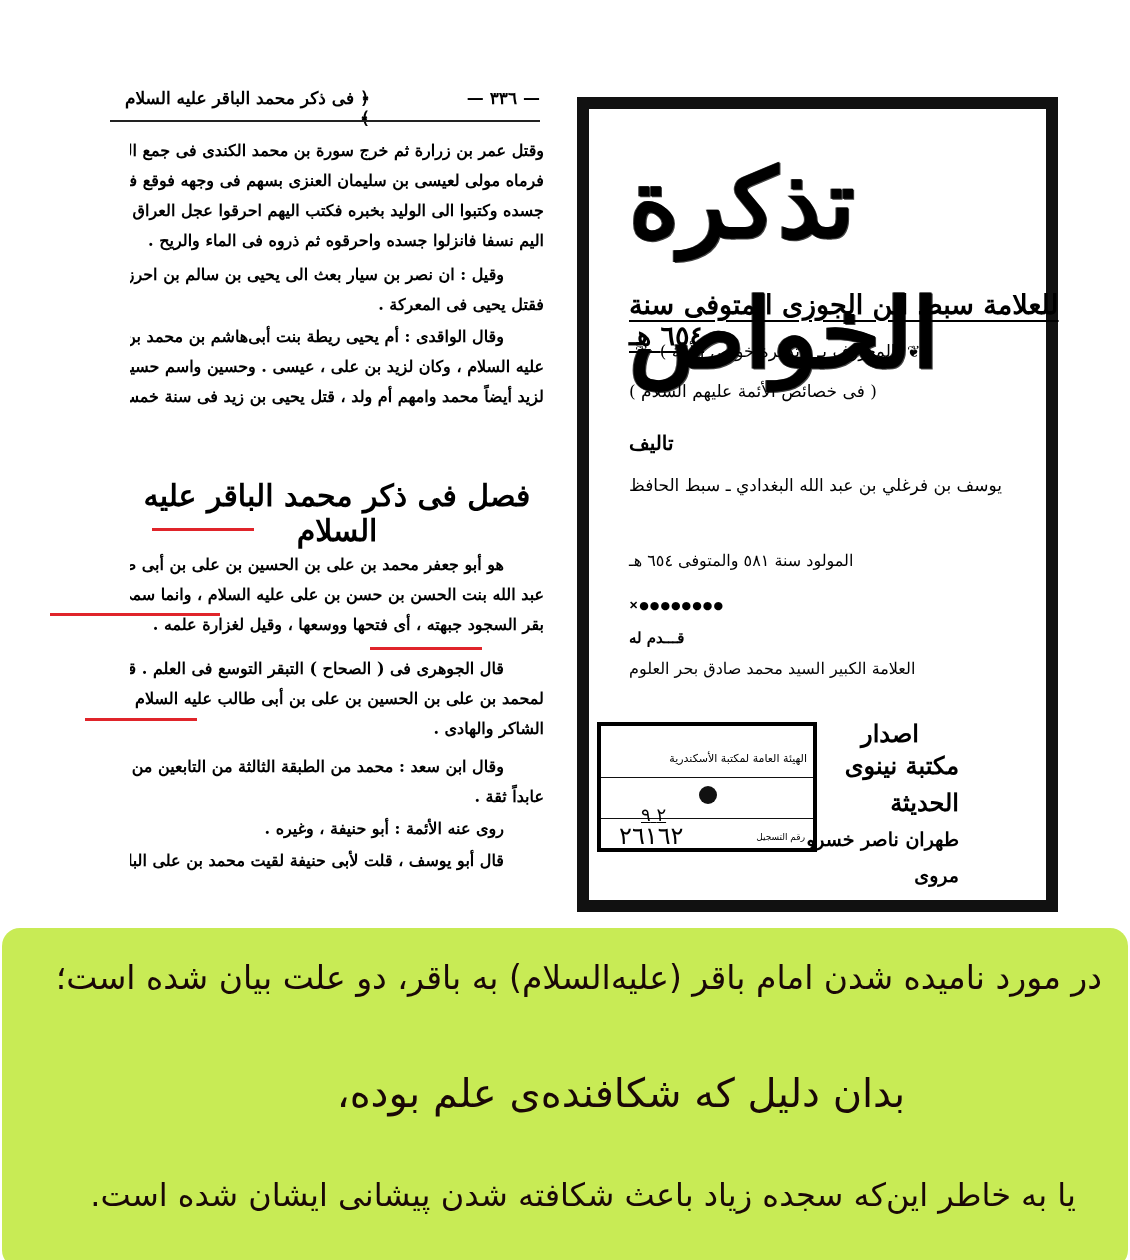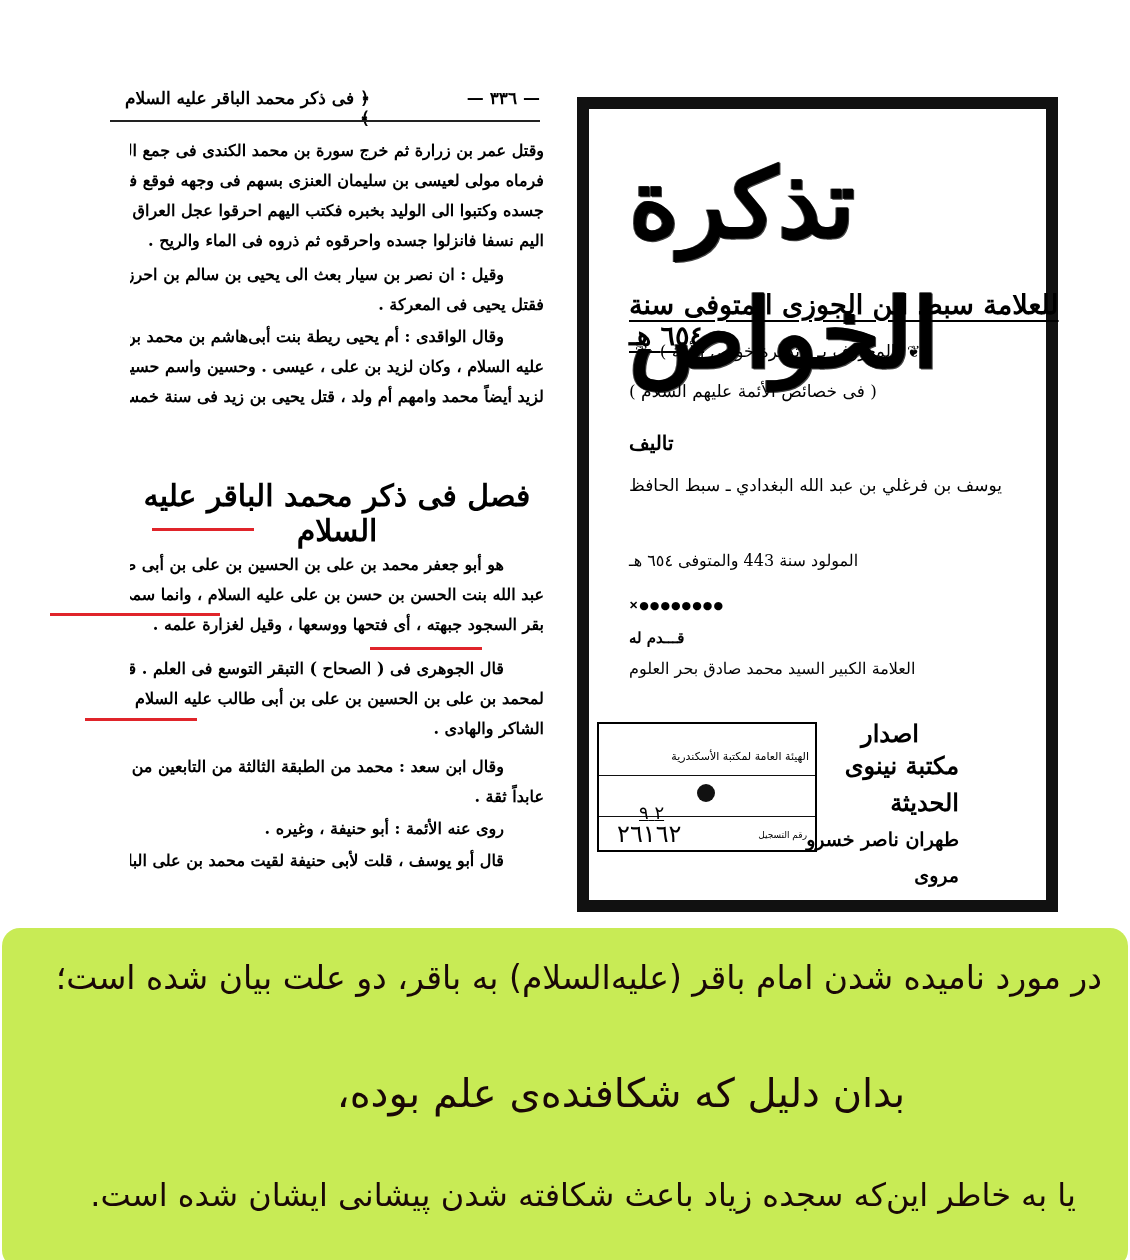--- a/index.html
+++ b/index.html
@@ -65,21 +65,21 @@
     .cover-intro-name { top: 550px; font-size: 16px; }
 
     .publisher { position: absolute; left: 190px; top: 612px; width: 180px; direction: rtl; text-align: right;
       font-family: "DejaVu Serif", serif; font-weight: bold; }
     .publisher .p1 { font-size: 24px; line-height: 26px; padding-right: 40px; }
     .publisher .p2 { font-size: 24px; line-height: 37px; }
     .publisher .p3 { font-size: 19px; line-height: 36px; }
 
     .stamp {
       position: absolute; left: 8px; top: 613px; width: 220px; height: 130px; box-sizing: border-box;
-      border: 2px solid #000000; background: rgba(255,255,255,0.55);
+      border: 4px solid #000000; background: rgba(255,255,255,0.55);
     }
     .stamp .row { position: absolute; left: 0; width: 100%; border-bottom: 1px solid #111; }
     .stamp .s-lib { top: 0; height: 52px; font-size: 11px; direction: rtl; text-align: right; padding: 26px 6px 0 0; box-sizing: border-box; }
     .stamp .s-mid { top: 52px; height: 40px; }
     .stamp .s-reg { top: 92px; height: 36px; border-bottom: none; }
     .stamp .reg-label { position: absolute; right: 8px; top: 14px; font-size: 9px; direction: rtl; }
     .stamp .reg-num { position: absolute; left: 18px; top: 4px; font-size: 24px; font-family: "DejaVu Serif", serif; }
     .stamp .hand { position: absolute; left: 40px; top: 78px; font-size: 18px; text-decoration: underline; }
     .stamp .dot { position: absolute; left: 98px; top: 60px; width: 18px; height: 18px; border-radius: 50%; background: #111; }
 
@@ -155,21 +155,21 @@
     <div class="cover-text cover-title">تذكرة الخواص</div>
     <div class="cover-text cover-author-line">للعلامة سبط ابن الجوزى المتوفى سنة ٦٥٤ هـ</div>
     <div class="cover-text cover-known">
       <span class="orn">❦</span>
       <span>المعروف بـ ( تذكرة خواص الأمة )</span>
       <span class="orn">❦</span>
     </div>
     <div class="cover-text cover-sub">( فى خصائص الأئمة عليهم السلام )</div>
     <div class="cover-text cover-talif">تاليف</div>
     <div class="cover-text cover-name1">يوسف بن فرغلي بن عبد الله البغدادي ـ سبط الحافظ</div>
-    <div class="cover-text cover-dates">المولود سنة 443 والمتوفى ٦٥٤ هـ</div>
+    <div class="cover-text cover-dates">المولود سنة ٥٨١ والمتوفى ٦٥٤ هـ</div>
     <div class="cover-text cover-divider">●●●●●●●●✕</div>
     <div class="cover-text cover-intro-label">قـــدم له</div>
     <div class="cover-text cover-intro-name">العلامة الكبير السيد محمد صادق بحر العلوم</div>
 
     <div class="stamp">
       <div class="row s-lib">الهيئة العامة لمكتبة الأسكندرية</div>
       <div class="row s-mid"></div>
       <div class="row s-reg">
         <span class="reg-label">رقم التسجيل</span>
         <span class="reg-num">٢٦١٦٢</span>

